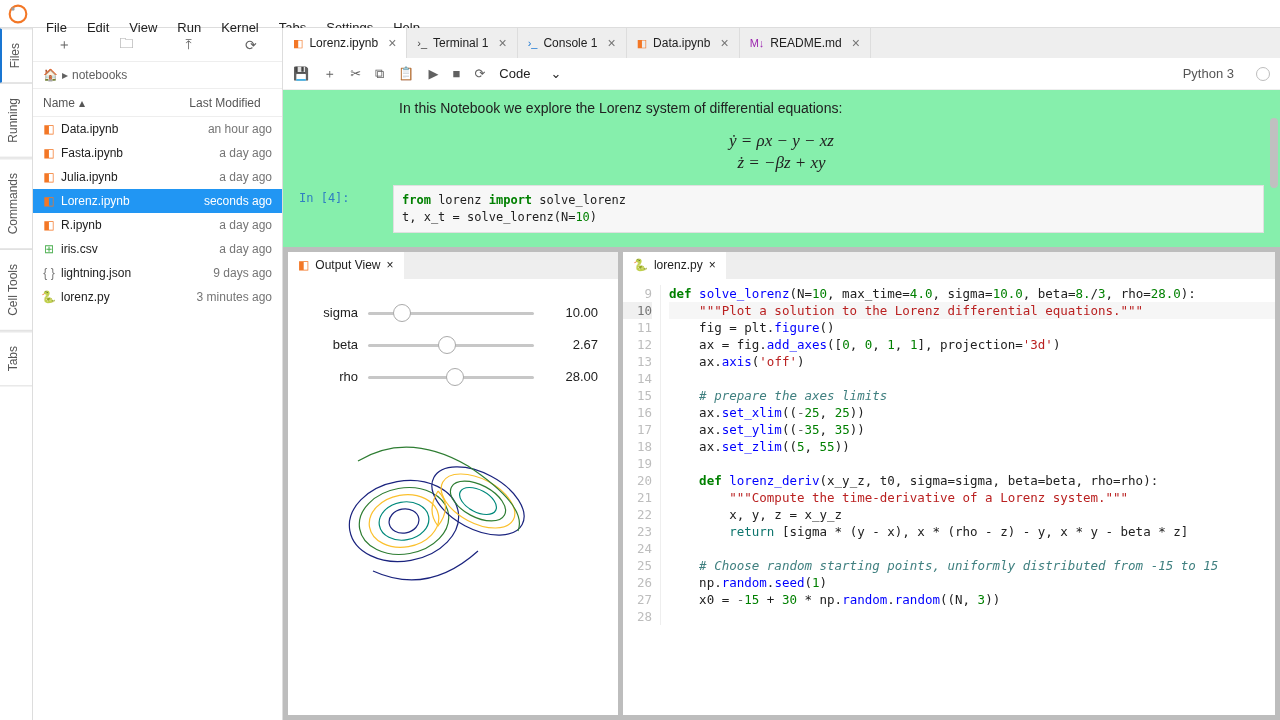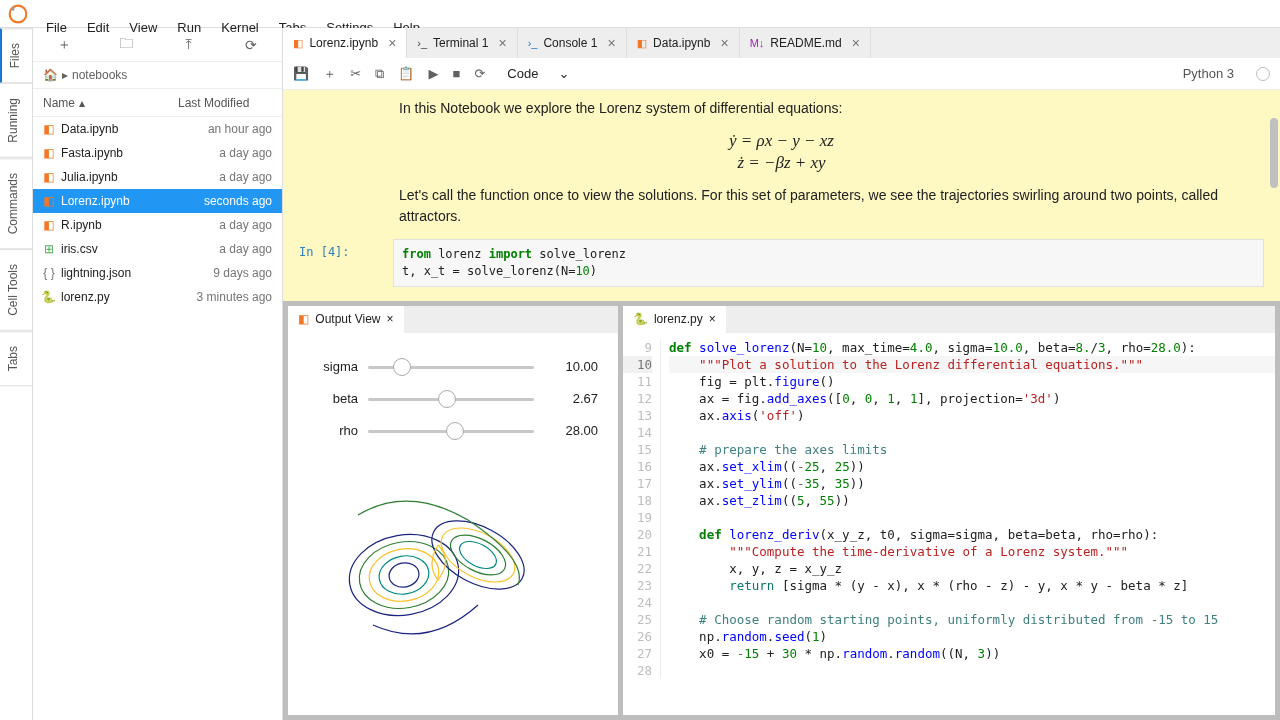--- a/index.html
+++ b/index.html
@@ -11,43 +11,43 @@
 .main{flex:1;display:flex;min-height:0}
 .left-tabs{width:33px;border-right:1px solid #ddd;display:flex;flex-direction:column}
 .lt{writing-mode:vertical-rl;transform:rotate(180deg);padding:14px 6px;border-bottom:1px solid #ddd;border-top:1px solid #ddd;font-size:12px;color:#555;text-align:center}
 .lt.active{border-right:2px solid #1976d2}
 .sidebar{width:250px;border-right:1px solid #ddd;display:flex;flex-direction:column}
 .fb-toolbar{display:flex;align-items:center;justify-content:space-around;height:34px;border-bottom:1px solid #eee}
 .fb-toolbar span{color:#616161;cursor:default;font-size:14px;width:20px;text-align:center}
 .crumbs{display:flex;align-items:center;gap:4px;padding:6px 10px;font-size:12px;color:#616161;border-bottom:1px solid #eee}
 .fb-header{display:flex;align-items:center;height:28px;border-bottom:1px solid #eee;font-size:12px;color:#555}
 .fb-header .col-name{flex:1;padding-left:10px;display:flex;gap:4px}
-.fb-header .col-mod{width:104px;text-align:left;padding-right:10px}
+.fb-header .col-mod{width:104px;text-align:center;padding-right:10px}
 .fb-row{display:flex;align-items:center;height:24px;font-size:12px}
 .fb-row .icon{width:16px;margin:0 4px 0 8px;font-size:12px;text-align:center}
 .fb-row .nm{flex:1;white-space:nowrap;overflow:hidden;text-overflow:ellipsis}
 .fb-row .mod{width:104px;text-align:right;padding-right:10px;color:#757575}
 .fb-row.sel{background:#2196f3;color:#fff}
 .fb-row.sel .mod{color:#fff}
 .nb-ic{color:#f37726}
 .csv-ic{color:#4caf50}
 .json-ic{color:#757575}
 .py-ic{color:#3776ab}
 .work{flex:1;display:flex;flex-direction:column;min-width:0;background:#bdbdbd}
 .tabbar{display:flex;height:30px;background:#eee}
 .tab{display:flex;align-items:center;gap:6px;padding:0 10px;background:#eee;border-right:1px solid #ddd;font-size:12px;max-width:170px}
 .tab.active{background:#fff}
 .tab .ic{font-size:11px}
 .tab .x{color:#757575;margin-left:4px;font-size:14px}
 .nb-toolbar{display:flex;align-items:center;height:32px;background:#fff;border-bottom:1px solid #eee;padding:0 10px;gap:14px}
 .nb-toolbar .tool{color:#616161;cursor:default}
-.nb-toolbar .ctype{display:flex;align-items:center;gap:20px;margin-left:8px;color:#212121}
+.nb-toolbar .ctype{display:flex;align-items:center;gap:20px;color:#212121}
 .nb-toolbar .kname{margin-left:auto;color:#555}
 .nb-toolbar .kdot{width:14px;height:14px;border:1.5px solid #bdbdbd;border-radius:50%;margin-left:8px}
-.nb-body{background:#fef9c3;padding:4px 16px 14px 16px;overflow:hidden}
+.nb-body{background:#86efac;padding:4px 16px 14px 16px;overflow:hidden}
 .md-text{padding:4px 0 4px 100px;font-size:14px;line-height:1.5}
 .eqs{text-align:center;padding:6px 0 10px 0;font-family:'Times New Roman',serif;font-size:17px;font-style:italic}
 .eqs div{margin:2px 0}
 .md-text2{padding:0 0 12px 100px;font-size:14px;line-height:1.5}
 .cell{display:flex}
 .prompt{width:94px;padding-right:12px;color:#307fc1;font-family:Menlo,Consolas,monospace;font-size:12px;padding-top:6px}
 .code{flex:1;background:#f7f7f7;border:1px solid #e0e0e0;padding:6px 8px;font-family:Menlo,Consolas,monospace;font-size:12px;line-height:1.4}
 .kw{color:#008000;font-weight:600}
 .num{color:#008000}
 .dock{flex:1;display:flex;gap:5px;padding:5px;min-height:0}
@@ -69,21 +69,21 @@
 .gutter{width:38px;text-align:right;color:#bdbdbd;padding-right:8px;border-right:1px solid #eee;user-select:none}
 .gl{height:17px}
 .gl.cur{background:#f0f0f0;color:#757575}
 .codelines{flex:1;padding-left:8px;white-space:pre}
 .cl{height:17px}
 .cl.cur{background:#f6f6f6}
 .def{color:#008000;font-weight:600}
 .fn{color:#0000ff}
 .str{color:#ba2121}
 .doc{color:#ba2121}
-.cmt{color:#408080;}
+.cmt{color:#408080;font-style:italic}
 .lit{color:#008000}
 .kw2{color:#0f766e;font-weight:400}
 .op{color:#666}
 .scrollbar{position:absolute;right:2px;top:90px;width:8px;height:70px;background:#c0c0c0;border-radius:4px}
 .term-ic{color:#424242}
 .con-ic{color:#1976d2}
 .md-ic{color:#9c27b0}
 </style>
 </head>
 <body>
@@ -220,21 +220,20 @@
             </span>
           <span class="kname">Python 3</span>
           <span class="kdot"></span>
         </div>
         <div class="nb-body">
           <div class="md-text">In this Notebook we explore the Lorenz system of differential equations:</div>
           <div class="eqs">
             <div>ẏ = ρx − y − xz</div>
             <div>ż = −βz + xy</div>
           </div>
-          <div class="md-text2">Let's call the function once to view the solutions. For this set of parameters, we see the trajectories swirling around two points, called attractors.</div>
           <div class="cell">
             <div class="prompt">In [4]:</div>
             <div class="code">
               <div><span class="kw">from</span> <span>lorenz</span> <span class="kw">import</span> <span>solve_lorenz</span></div>
               <div><span>t, x_t = solve_lorenz(N=</span><span class="num">10</span><span>)</span></div>
             </div>
           </div>
         </div>
       </div>
 

